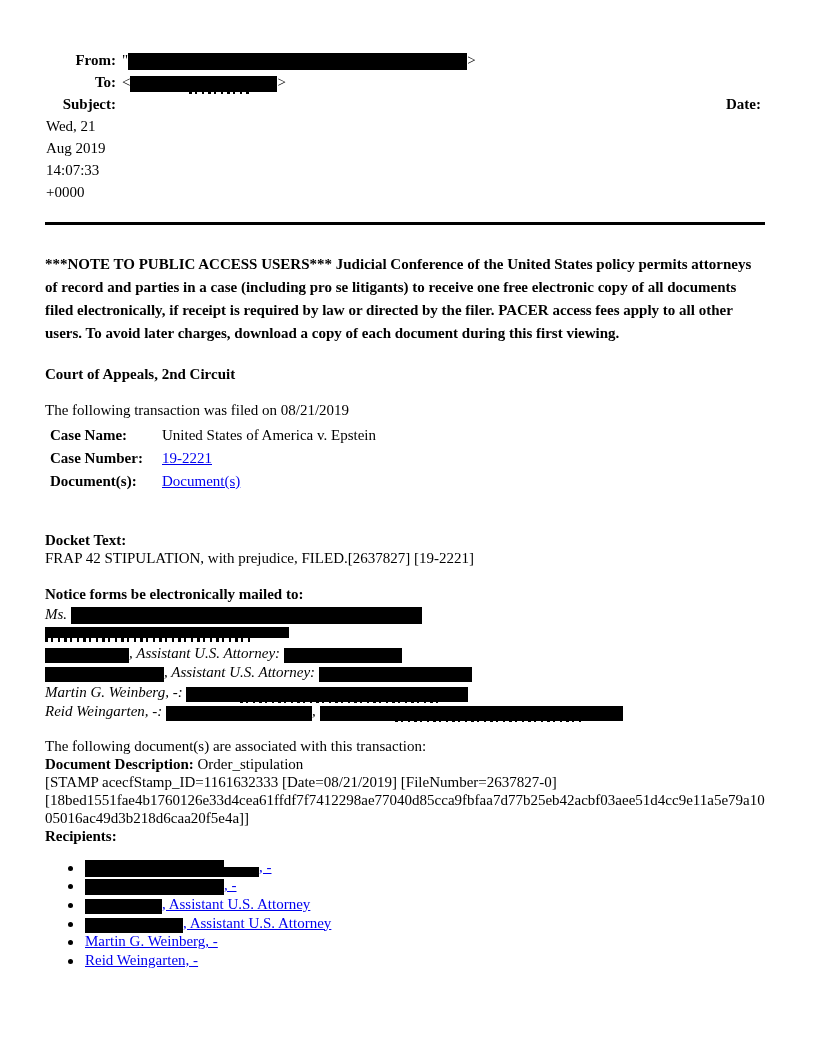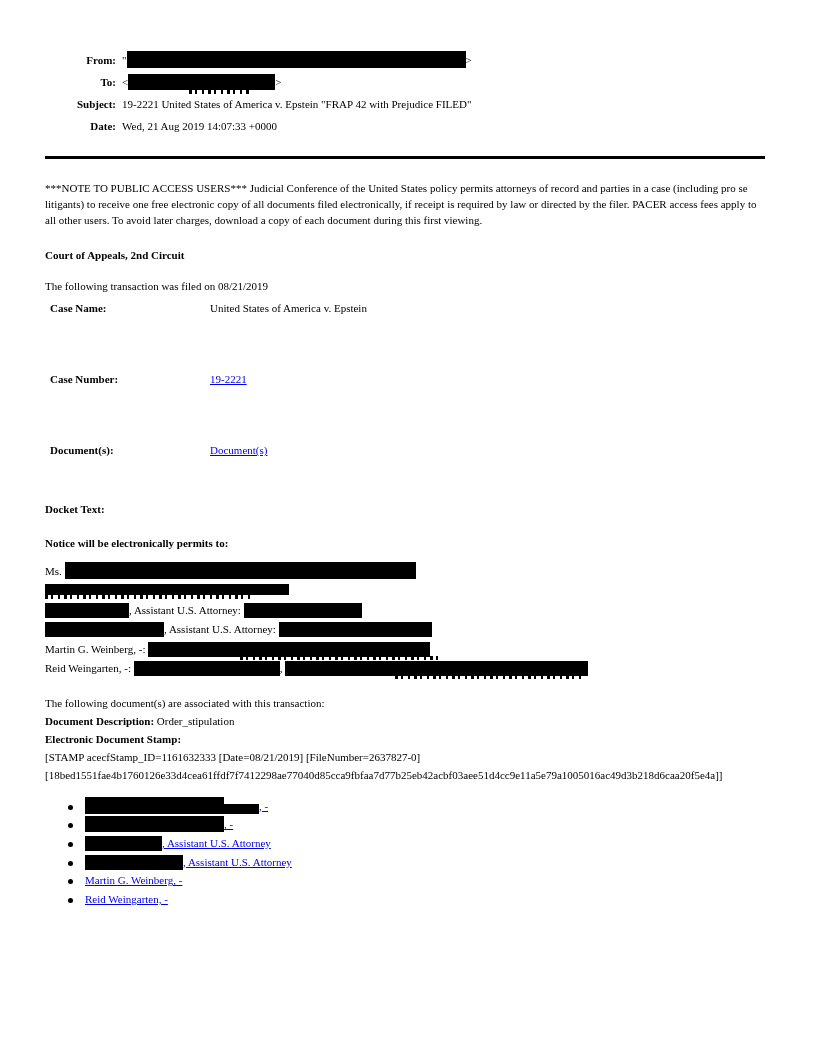--- a/index.html
+++ b/index.html
@@ -2,21 +2,21 @@
 <html><head>
 <meta charset="utf-8">
 <style>
   * { margin:0; padding:0; box-sizing:border-box; }
   html,body { background:#ffffff; }
   .page {
     position:relative;
     width:816px; height:1056px;
     background:#ffffff;
     font-family:"Liberation Serif","DejaVu Serif",serif;
-    font-size:11px; color:#000;
+    font-size:15px; color:#000;
     overflow:hidden;
   }
   .content { padding:49px 50px 0 45px; }
 
   
   .hdr { display:grid; grid-template-columns:76px 1fr; line-height:22px; }
   .hdr .lbl { font-weight:bold; text-align:right; padding-right:5px; }
   .hdr .val { padding-left:1px; position:relative; }
 
   .bar { display:inline-block; background:#000; height:16px; vertical-align:text-bottom; margin-bottom:-2px; }
@@ -24,37 +24,37 @@
   .bar.short { height:15px; }
   .bar.ext { height:10px; margin-bottom:-2px; }
 
   .remnant {
     position:absolute; height:4px;
     background:repeating-linear-gradient(90deg,#000 0 3px,transparent 3px 6px,#000 6px 8px,transparent 8px 13px,#000 13px 15px,transparent 15px 19px);
   }
 
   .rule { height:3px; background:#000; margin-top:19px; width:720px; }
 
-  .note { margin-top:21px; font-weight:normal; line-height:16px; width:716px; }
+  .note { margin-top:28px; font-weight:bold; line-height:23px; width:716px; }
 
   .court-title { margin-top:21px; font-weight:bold; width:720px; }
 
   .nda-heading { margin-top:17px; font-weight:bold; }
 
   .trans-line { margin-top:19px;font-family:Liberation Serif, serif; }
 
-  .case-table { margin-top:5px; margin-left:5px; display:grid; grid-template-columns:112px auto; line-height:23px;gap:48px; }
+  .case-table { margin-top:5px; margin-left:5px; display:grid; grid-template-columns:112px auto; line-height:23px; }
 
   a.doc-link { color:#0000EE; text-decoration:underline; }
 
   .docket-heading { margin-top:38px; font-weight:bold; line-height:18px; }
   .docket-body { line-height:18px; }
 
   .mailed-heading { margin-top:19px; font-weight:bold; }
-  .mailed-list { margin-top:13px; line-height:19.5px; }
+  .mailed-list { margin-top:2px; line-height:19.5px;font-style:italic; }
   .mailed-line { position:relative; }
   .partial-line { position:relative; height:19px; }
   .partial-line .pbar { position:absolute; left:0; top:2px; width:244px; height:11px; background:#000; }
   .partial-line .remnant { left:0; top:13px; width:208px; }
 
   .docs-block { margin-top:15px; line-height:18px; width:722px; }
   .stamp-hash { word-break:break-all; }
   .bold { font-weight:bold; }
 
   .recip-list { margin-top:13px; }
@@ -70,21 +70,20 @@
     <div class="hdr">
       <div class="lbl">From:</div>
       <div class="val"><span>"</span><span class="bar tall" style="width:339px"></span><span>&gt;</span></div>
 
       <div class="lbl">To:</div>
       <div class="val"><span>&lt;</span><span class="bar" style="width:147px"></span><span>&gt;</span>
         <span class="remnant" style="left:68px; top:19px; width:62px;"></span>
       </div>
 
       <div class="lbl">Subject:</div>
-      <div class="val">19-2221 United States of America v. Epstein "FRAP 42 with Prejudice FILED"</div>
 
       <div class="lbl">Date:</div>
       <div class="val">Wed, 21 Aug 2019 14:07:33 +0000</div>
     </div>
 
     <div class="rule"></div>
 
     <div class="note">***NOTE TO PUBLIC ACCESS USERS*** Judicial Conference of the United States policy permits attorneys of record and parties in a case (including pro se litigants) to receive one free electronic copy of all documents filed electronically, if receipt is required by law or directed by the filer. PACER access fees apply to all other users. To avoid later charges, download a copy of each document during this first viewing.</div>
 
     <div class="court-title">Court of Appeals, 2nd Circuit</div>
@@ -95,22 +94,23 @@
     <div class="case-table">
       <div class="bold">Case Name:</div>
       <div>United States of America v. Epstein</div>
       <div class="bold">Case Number:</div>
       <div><a class="doc-link" href="#">19-2221</a></div>
       <div class="bold">Document(s):</div>
       <div><a class="doc-link" href="#">Document(s)</a></div>
     </div>
 
     <div class="docket-heading">Docket Text:</div>
+    <div class="docket-body">FRAP 42 STIPULATION, with prejudice, FILED.[2637827] [19-2221]</div>
 
-    <div class="mailed-heading">Notice will be electronically permits to:</div>
+    <div class="mailed-heading">Notice forms be electronically mailed to:</div>
 
     <div class="mailed-list">
       <div class="mailed-line"><span>Ms. </span><span class="bar tall" style="width:351px"></span></div>
 
       <div class="partial-line">
         <span class="pbar"></span>
         <span class="remnant"></span>
       </div>
 
       <div class="mailed-line"><span class="bar short" style="width:84px"></span><span>, Assistant U.S. Attorney: </span><span class="bar short" style="width:118px"></span></div>
@@ -122,23 +122,23 @@
       </div>
 
       <div class="mailed-line"><span>Reid Weingarten, -: </span><span class="bar short" style="width:146px"></span><span>, </span><span class="bar short" style="width:303px"></span>
         <span class="remnant" style="left:350px; top:16px; width:190px;"></span>
       </div>
     </div>
 
     <div class="docs-block">
       <div>The following document(s) are associated with this transaction:</div>
       <div><span class="bold">Document Description:</span><span> Order_stipulation</span></div>
-      <div class="bold">Electronic Document Stamp:</div>
       <div>[STAMP acecfStamp_ID=1161632333 [Date=08/21/2019] [FileNumber=2637827-0]</div>
       <div class="stamp-hash">[18bed1551fae4b1760126e33d4cea61ffdf7f7412298ae77040d85cca9fbfaa7d77b25eb42acbf03aee51d4cc9e11a5e79a1005016ac49d3b218d6caa20f5e4a]]</div>
+      <div class="bold">Recipients:</div>
     </div>
 
     <div class="recip-list">
       <div class="recip-row"><span class="dot"></span><span class="bar tall" style="width:139px"></span><span class="bar ext" style="width:35px"></span><a class="doc-link" href="#">, -</a></div>
       <div class="recip-row"><span class="dot"></span><span class="bar" style="width:139px"></span><a class="doc-link" href="#">, -</a></div>
       <div class="recip-row"><span class="dot"></span><span class="bar short" style="width:77px"></span><a class="doc-link" href="#">, Assistant U.S. Attorney</a></div>
       <div class="recip-row"><span class="dot"></span><span class="bar short" style="width:98px"></span><a class="doc-link" href="#">, Assistant U.S. Attorney</a></div>
       <div class="recip-row"><span class="dot"></span><a class="doc-link" href="#">Martin G. Weinberg, -</a></div>
       <div class="recip-row"><span class="dot"></span><a class="doc-link" href="#">Reid Weingarten, -</a></div>
     </div>

